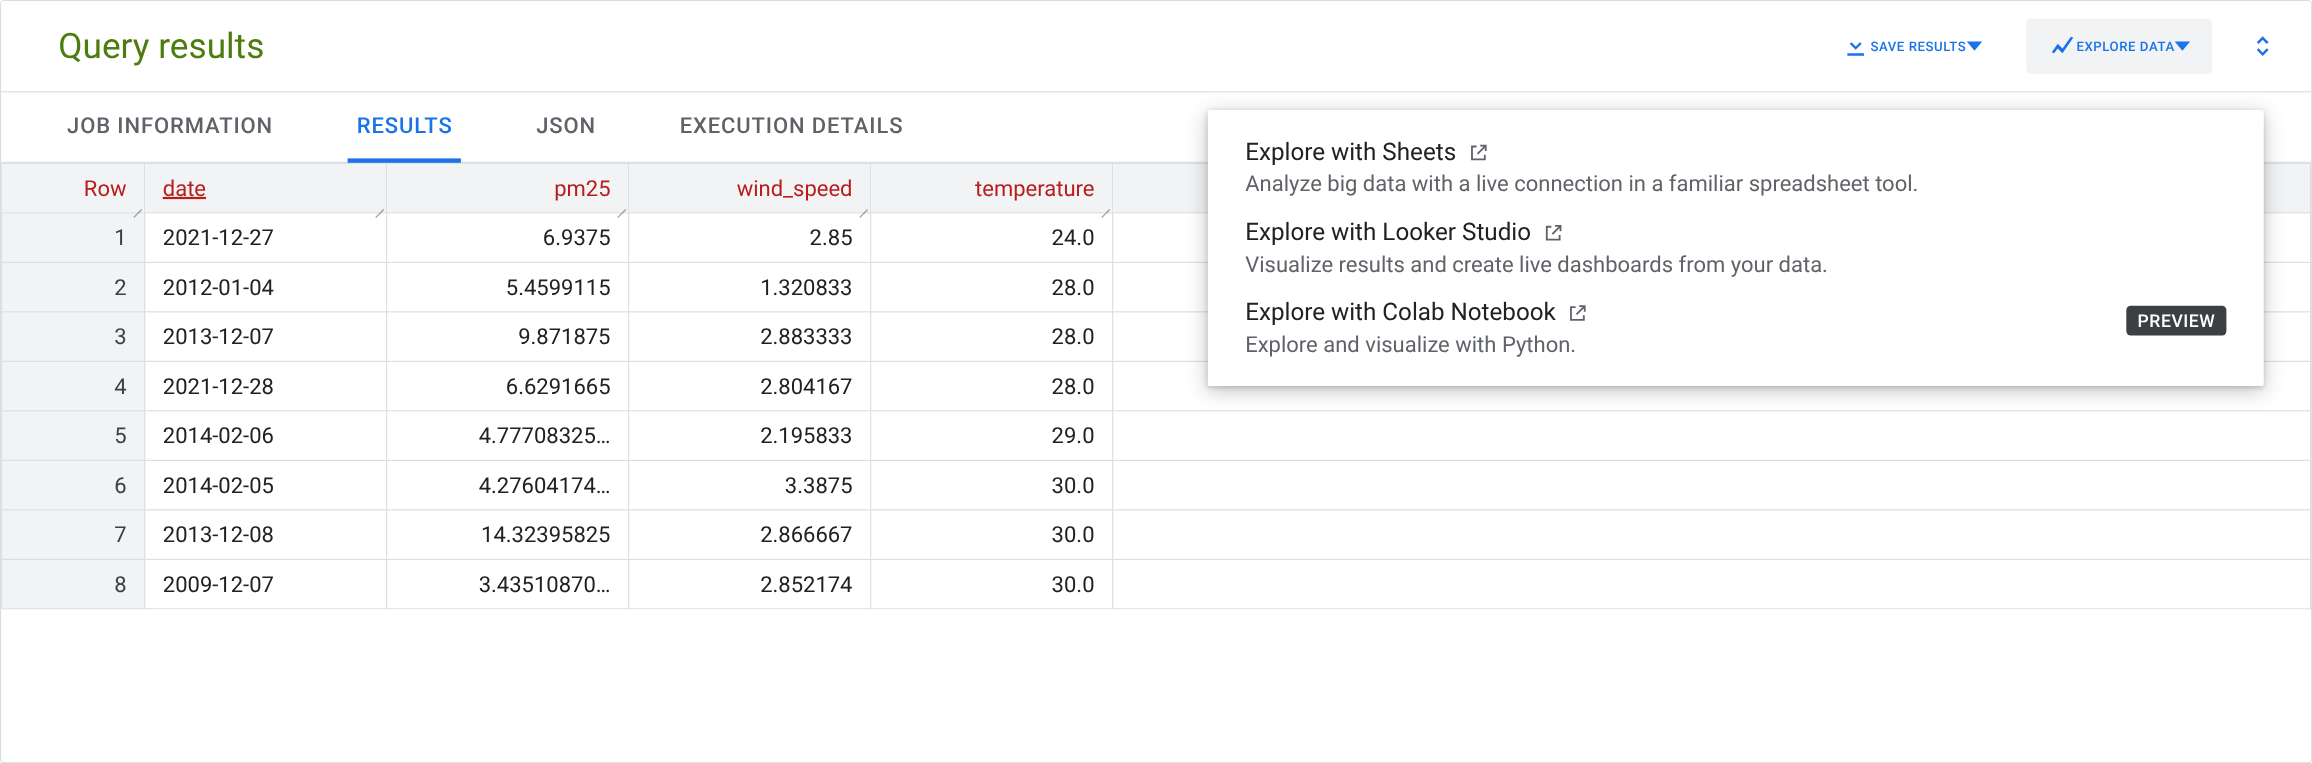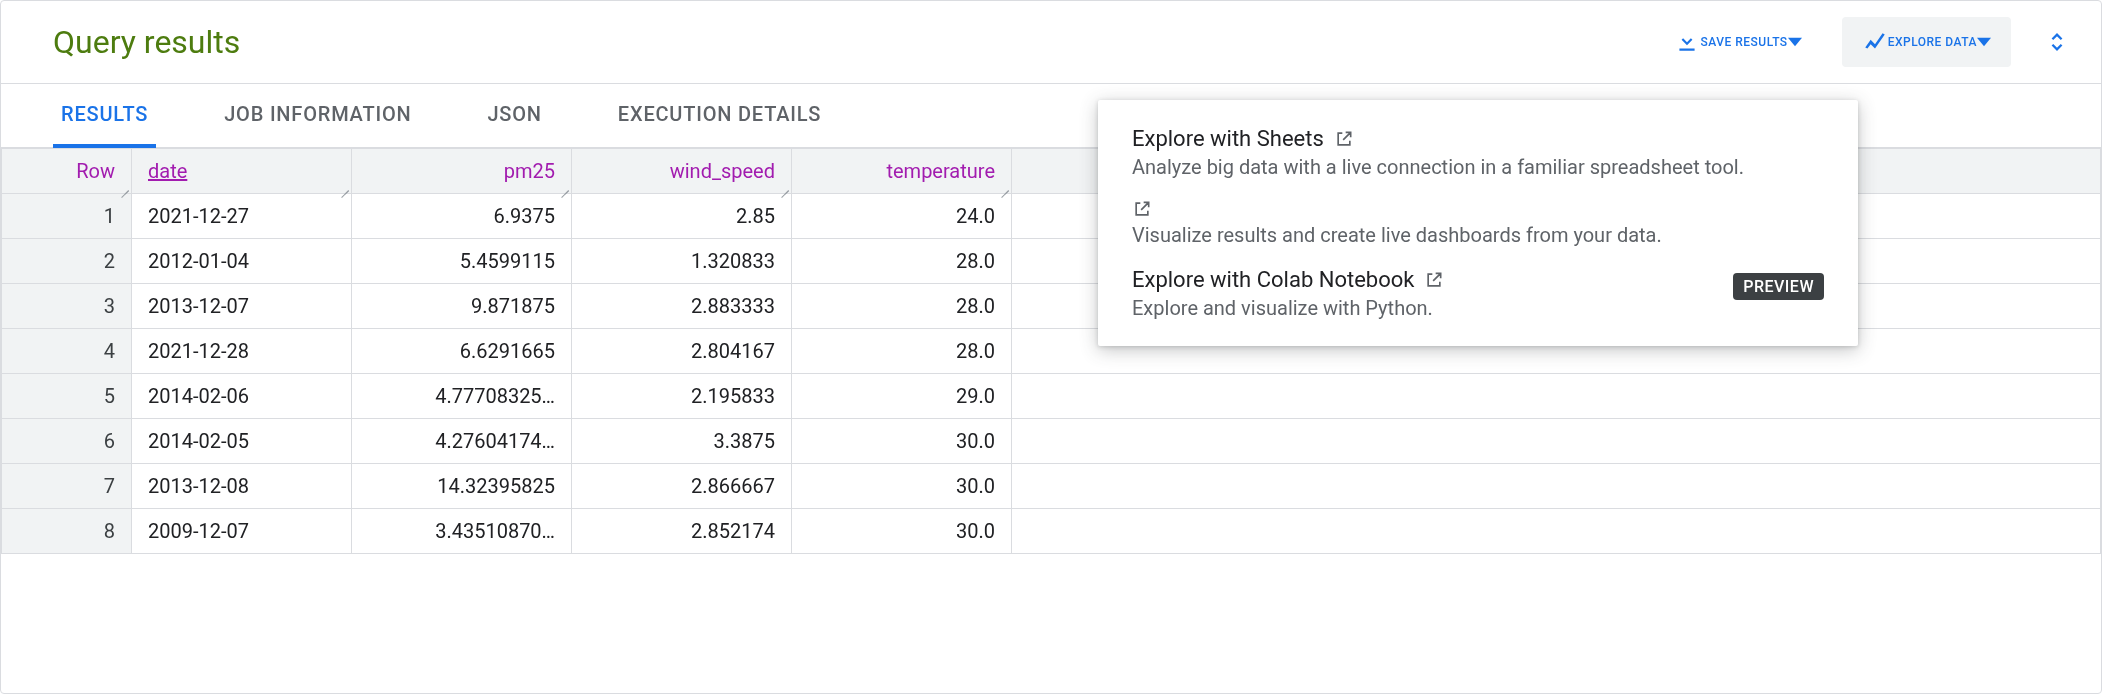--- a/index.html
+++ b/index.html
@@ -93,21 +93,21 @@
       font-family: Roboto, Arial, sans-serif;
     }
     th, td {
       border: 1px solid #dadce0;
       padding: 10px 16px;
       font-size: 20px;
       height: 42px;
     }
     th {
       background: #f1f3f4;
-      color: #a21caf;
+      color: #b91c1c;
       text-align: left;
       font-weight: 400;
       position: relative;
     }
     th.num, td.num { text-align: right; }
     th .resize-glyph {
       position: absolute;
       right: 2px;
       bottom: 0;
       width: 10px;
@@ -128,21 +128,21 @@
     .col-wind { width: 220px; }
     .col-temp { width: 220px; }
     .col-rest { }
     td.row-idx { background: #f1f3f4; color: #3c4043; }
     td.rest { background: #fff; }
 
     .dropdown {
       position: absolute;
       top: 100px;
       left: 1098px;
-      width: 760px;
+      width: 960px;
       background: #fff;
       border-radius: 2px;
       box-shadow: 0 4px 18px rgba(60,64,67,0.3), 0 1px 4px rgba(60,64,67,0.2);
       padding: 16px 0;
       z-index: 100;
     }
     .dd-item {
       padding: 10px 34px;
       cursor: pointer;
       position: relative;
@@ -202,22 +202,22 @@
       <div class="expand-toggle">
         <svg viewBox="0 0 24 24">
           <polyline points="7 9 12 4 17 9"></polyline>
           <polyline points="7 15 12 20 17 15"></polyline>
         </svg>
       </div>
     </div>
   </div>
 
   <div class="tabs">
+    <div class="tab">JOB INFORMATION</div>
     <div class="tab active">RESULTS</div>
-    <div class="tab">JOB INFORMATION</div>
     <div class="tab">JSON</div>
     <div class="tab">EXECUTION DETAILS</div>
   </div>
 
   <div class="table-wrap">
     <table>
       <thead>
         <tr>
           <th class="num col-row"><span>Row</span><span class="resize-glyph"></span></th>
           <th class="col-date"><span>date</span><span class="resize-glyph"></span></th>
@@ -302,20 +302,21 @@
     <div class="dd-title">
       <span>Explore with Sheets</span>
       <svg viewBox="0 0 24 24">
           <path d="M14 4h6v6M20 4l-9 9M19 14v5H5V5h5"></path>
         </svg>
     </div>
     <div class="dd-desc">Analyze big data with a live connection in a familiar spreadsheet tool.</div>
   </div>
   <div class="dd-item">
     <div class="dd-title">
+      <span>Explore with Looker Studio</span>
       <svg viewBox="0 0 24 24">
           <path d="M14 4h6v6M20 4l-9 9M19 14v5H5V5h5"></path>
         </svg>
     </div>
     <div class="dd-desc">Visualize results and create live dashboards from your data.</div>
   </div>
   <div class="dd-item">
     <div class="dd-title">
       <span>Explore with Colab Notebook</span>
       <svg viewBox="0 0 24 24">

